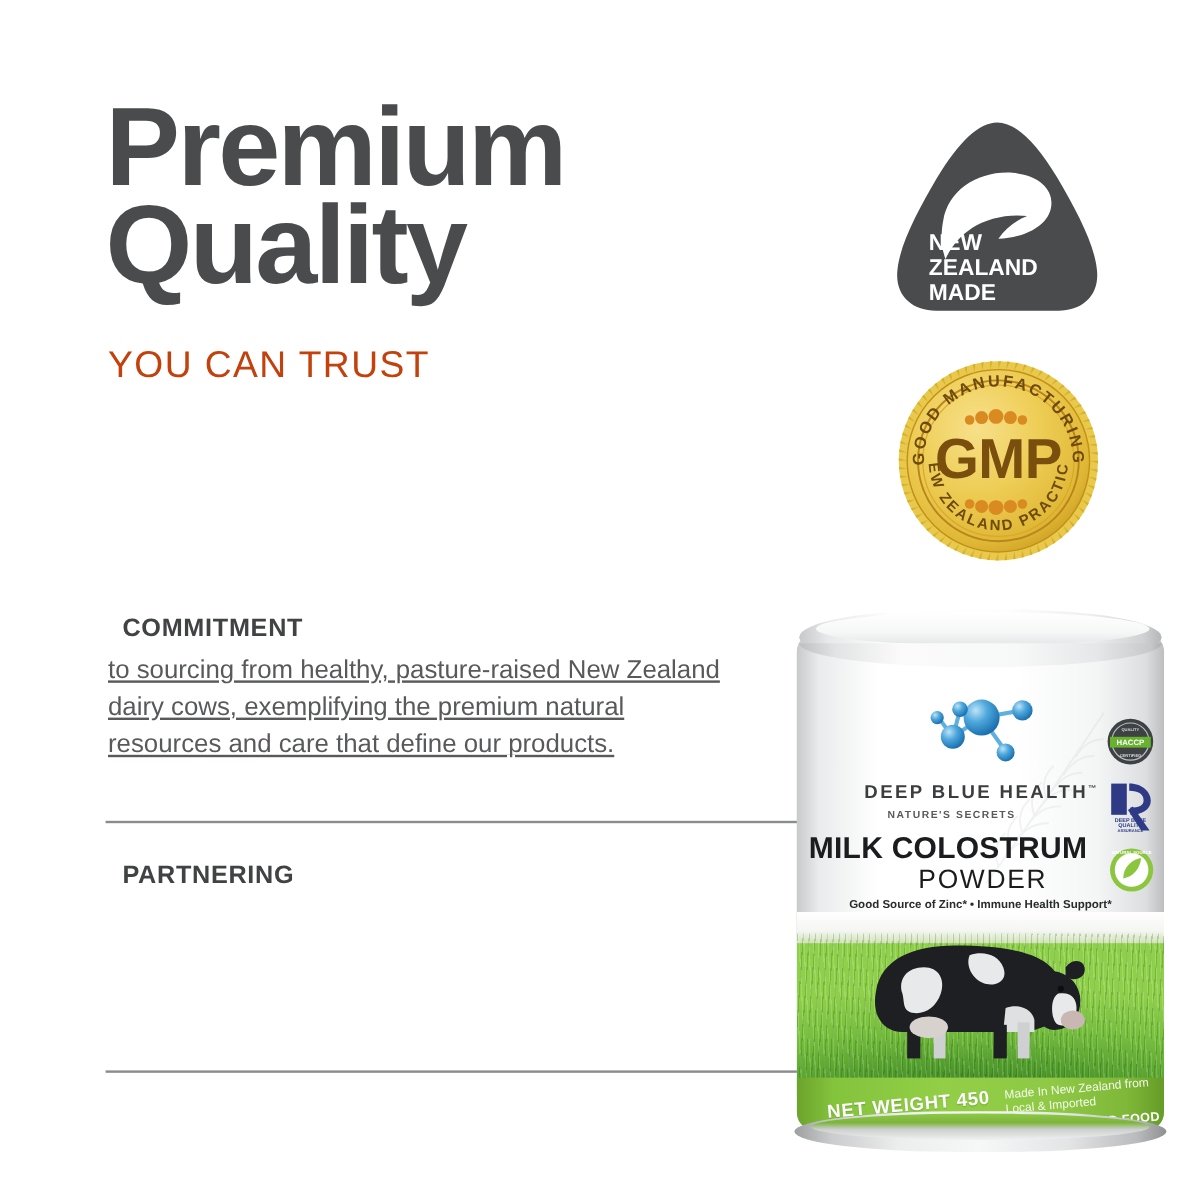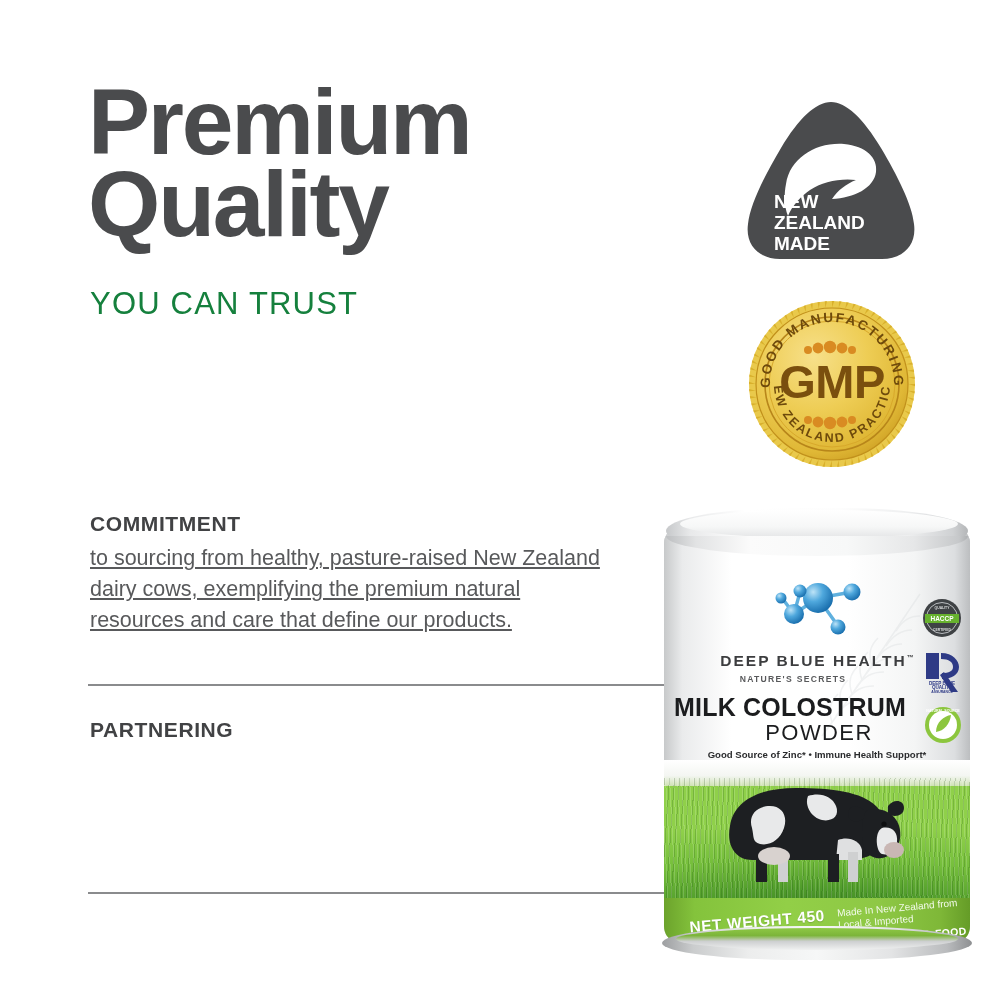--- a/index.html
+++ b/index.html
@@ -8,28 +8,28 @@
   #stage{position:relative;width:1000px;height:1000px;background:#ffffff;padding-left:18px;}
 
   
   .headline{position:absolute;left:88px;top:82px;width:600px;
             font-size:93px;line-height:0.88;font-weight:700;
             letter-spacing:-2.2px;color:#4a4b4d;}
   .headline .l2{display:block;}
 
   .subhead{position:absolute;left:90px;top:286px;
            font-size:31px;font-weight:400;letter-spacing:1.2px;
-           color:#15803d;}
+           color:#c2410c;}
 
   .lede{position:absolute;left:90px;top:338px;width:430px;
         font-size:27px;line-height:1.44;color:#58595b;font-weight:300;}
 
   .sec{position:absolute;left:90px;}
   .sec-title{font-size:21px;font-weight:700;letter-spacing:0.6px;
-             color:#414244;margin-bottom:7px;}
+             color:#414244;margin-bottom:7px;margin-left:12px;}
   .sec-body{font-size:21.5px;line-height:1.45;color:#58595b;font-weight:300;text-decoration:underline;}
   #sec-commitment{top:512px;width:510px;}
   #sec-partnering{top:718px;width:530px;}
 
   .rule{position:absolute;left:88px;width:592px;height:2px;
         background:#8a8b8d;}
   #rule-1{top:684px;}
   #rule-2{top:892px;}
 
   

